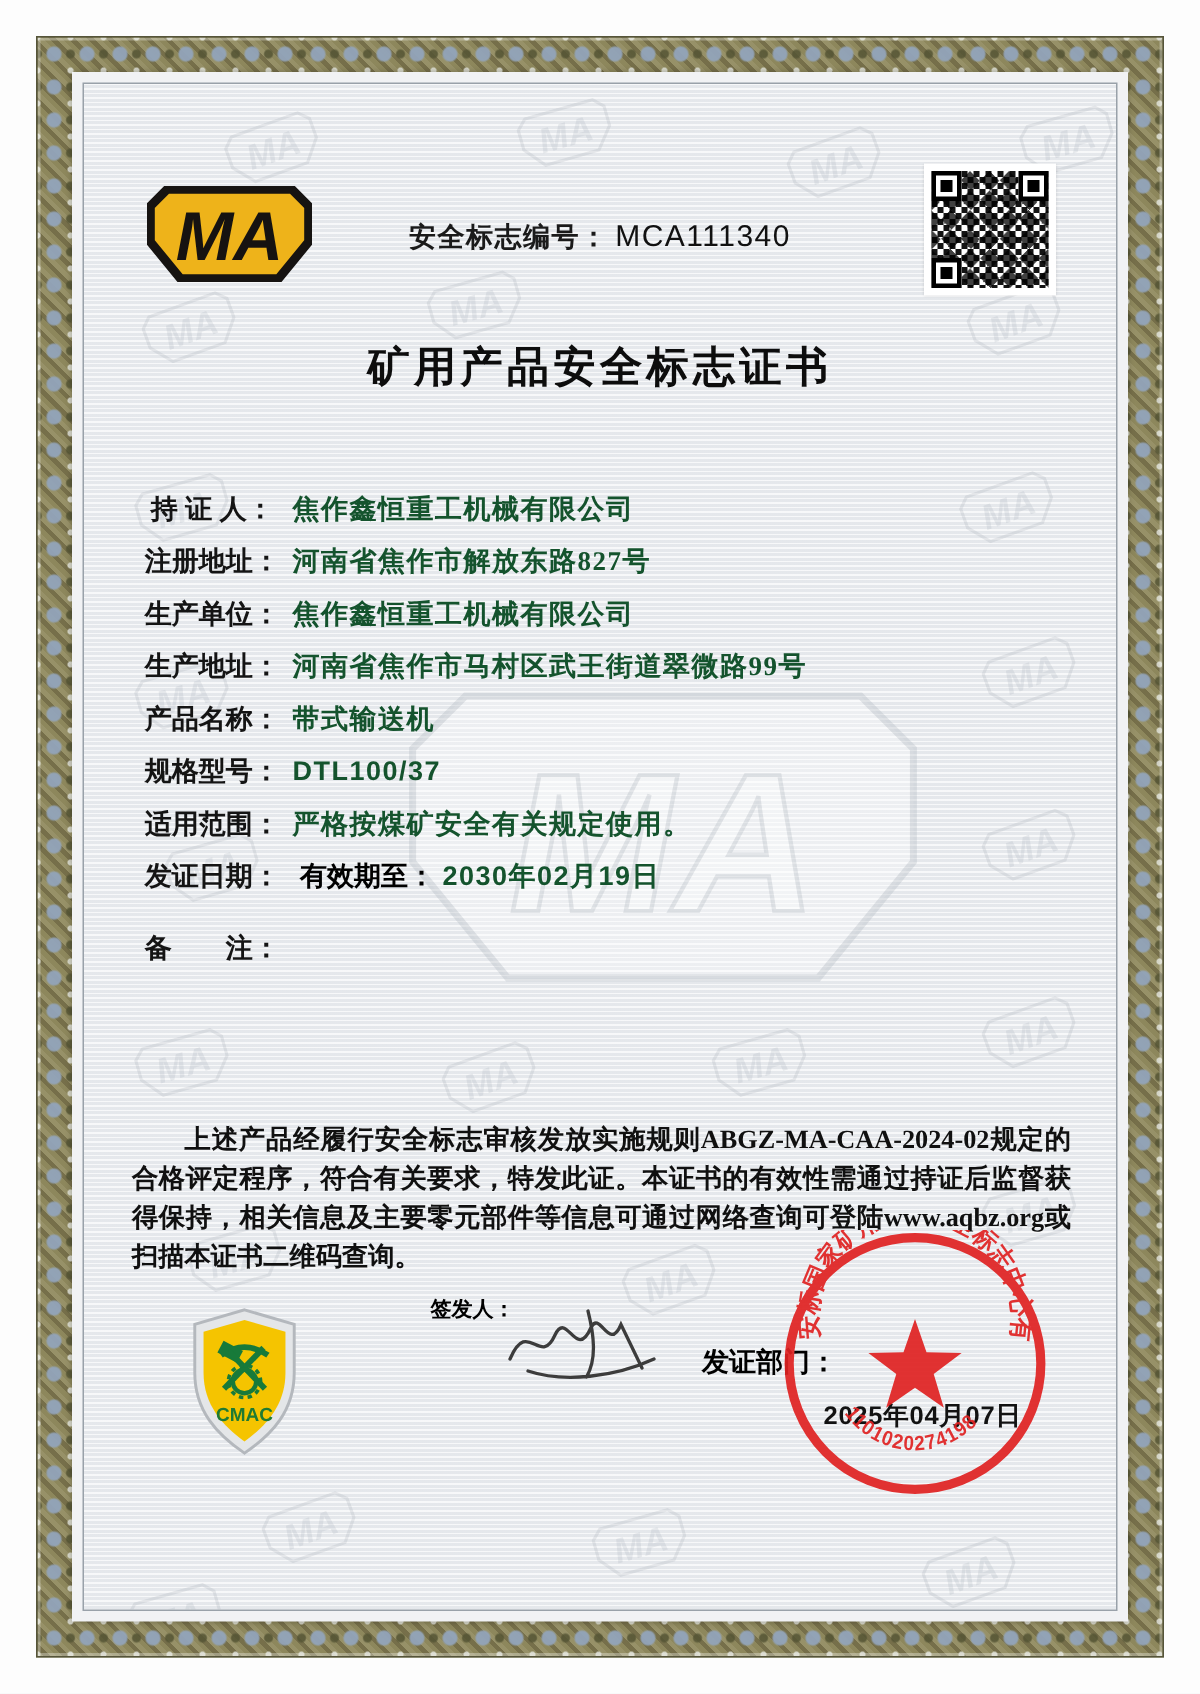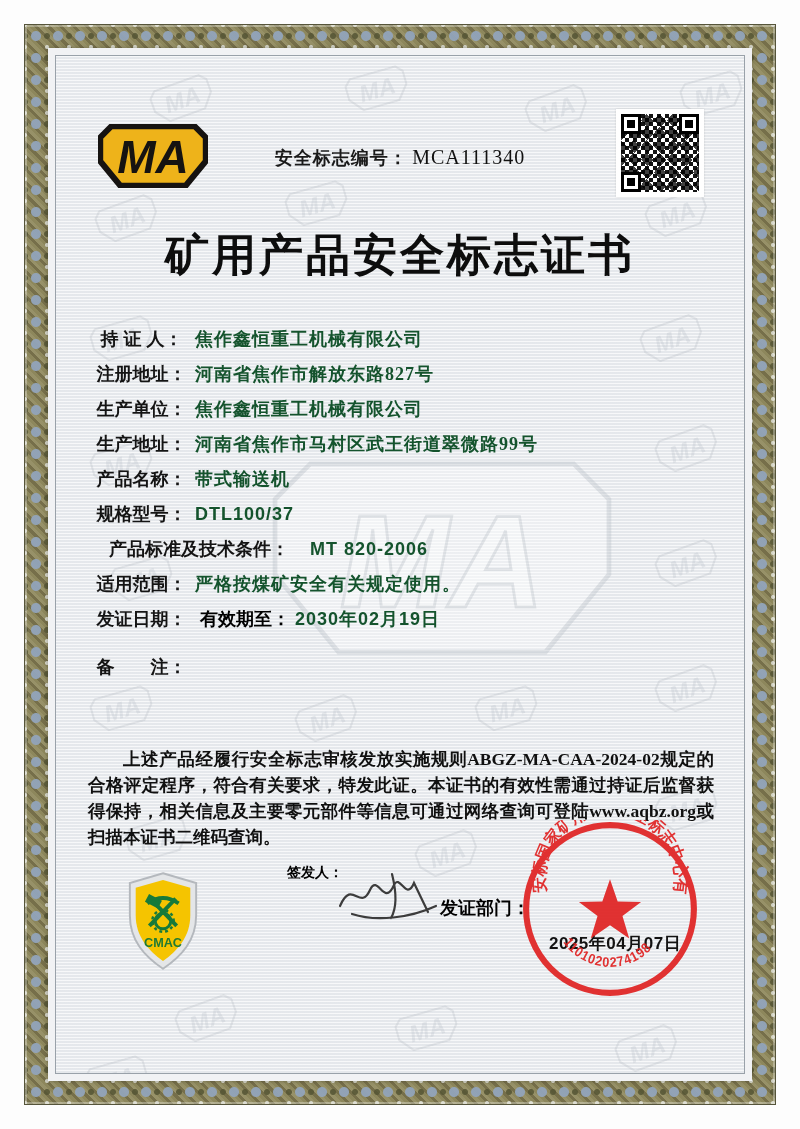--- a/index.html
+++ b/index.html
@@ -27,54 +27,54 @@
     background-image: repeating-linear-gradient(180deg, rgba(255,255,255,.55) 0 1px, rgba(208,213,219,.28) 1px 3px);
   }
 
   .wm-layer { position:absolute; inset:56px; overflow:hidden; pointer-events:none; }
   .wm { position:absolute; opacity:.55; }
 
   
   .ma-logo { position:absolute; left:98px; top:124px; }
   .cert-no-line { position:absolute; left:0; right:0; top:146px; text-align:center; }
   .cert-no-label { font-size:18px; font-weight:bold; color:#1a1a1a; letter-spacing:1px; }
-  .cert-no-value { font-family:Liberation Serif, serif; font-size:20px; color:#111; letter-spacing:1px; }
+  .cert-no-value { font-family:Liberation Sans, sans-serif; font-size:20px; color:#111; letter-spacing:1px; }
 
   .qr { position:absolute; left:616px; top:109px; width:88px; height:88px; background:#fff; padding:5px; box-shadow:0 0 2px rgba(0,0,0,.15); }
   .qr-body { position:relative; width:78px; height:78px;
     background:
       repeating-conic-gradient(rgba(0,0,0,.92) 0 25%, rgba(255,255,255,0) 0 50%),
       repeating-conic-gradient(from 45deg, rgba(0,0,0,.75) 0 25%, rgba(255,255,255,0) 0 50%);
     background-size: 8px 8px, 13px 13px; background-color:#fff; }
   .finder { position:absolute; width:20px; height:20px; border:3px solid #000; background:#fff; }
   .finder::after { content:""; position:absolute; inset:3px; background:#000; }
   .finder.tl { left:0; top:0; } .finder.tr { right:0; top:0; } .finder.bl { left:0; bottom:0; }
 
   .title { position:absolute; left:0; right:0; top:226px; text-align:center;
-    font-family:"Liberation Serif", serif; font-weight:900; font-size:44px; color:#0d0d0d; letter-spacing:3px; }
+    font-family:"Liberation Serif", serif; font-weight:900; font-size:28px; color:#0d0d0d; letter-spacing:3px; }
 
   
   .fields { position:absolute; left:88px; top:328px; width:630px; }
   .frow { display:flex; align-items:baseline; margin-bottom:13px; line-height:22px;text-align:center; }
   .lab { flex:0 0 107px; font-size:18px; font-weight:bold; color:#141414; white-space:nowrap; }
   .lab.wide { flex:0 0 222px; }
   .val { font-size:18px; font-weight:bold; color:#14532d; letter-spacing:1px; }
   .val.kai { font-family:"Liberation Serif", serif; }
   .dval { flex:0 0 210px; font-size:18px; font-weight:bold; }
   .lab2 { flex:0 0 100px; font-size:18px; font-weight:bold; white-space:nowrap; }
 
   .statement { position:absolute; left:88px; top:746px; width:626px;
     font-family:"Liberation Serif", serif; font-size:17.5px; font-weight:bold; color:#101010;
     line-height:26px; text-align:justify; text-indent:2em; }
 
   
   .cmac { position:absolute; left:124px; top:870px; }
   .signer-label { position:absolute; left:287px; top:864px; font-size:14px; font-weight:bold; }
   .sig { position:absolute; left:330px; top:866px; }
-  .dept-label { position:absolute; left:440px; top:896px; font-size:18px; font-weight:bold; }
+  .dept-label { position:absolute; left:468px; top:896px; font-size:18px; font-weight:bold; }
 
   .seal { position:absolute; left:521px; top:820px; width:178px; height:178px; z-index:6; opacity:.92; }
   .seal-date { position:absolute; left:549px; top:932px; z-index:5; font-size:17px; font-weight:bold; color:#121212; letter-spacing:.5px; }
 </style>
 </head>
 <body>
 
 <div class="page">
   <div class="band"></div>
   <div class="mat"></div>
@@ -221,24 +221,20 @@
       <span class="lab">生产地址：</span>
       <span class="val kai">河南省焦作市马村区武王街道翠微路99号</span>
     </div>
     <div class="frow">
       <span class="lab">产品名称：</span>
       <span class="val kai">带式输送机</span>
     </div>
     <div class="frow">
       <span class="lab">规格型号：</span>
       <span class="val">DTL100/37</span>
-    </div>
-    <div class="frow">
-      <span class="lab wide">产品标准及技术条件：</span>
-      <span class="val">MT 820-2006</span>
     </div>
     <div class="frow">
       <span class="lab">适用范围：</span>
       <span class="val kai">严格按煤矿安全有关规定使用。</span>
     </div>
     <div class="frow" style="margin-top:6px;">
       <span class="lab">发证日期：</span>
       <span class="lab2">有效期至：</span>
       <span class="val">2030年02月19日</span>
     </div>

